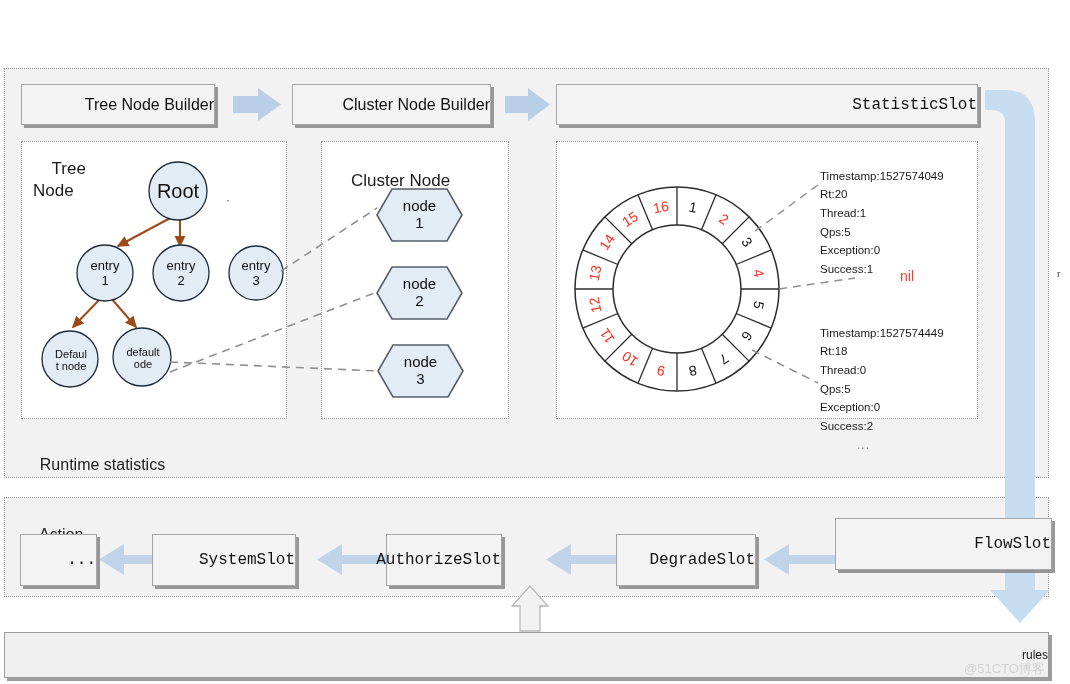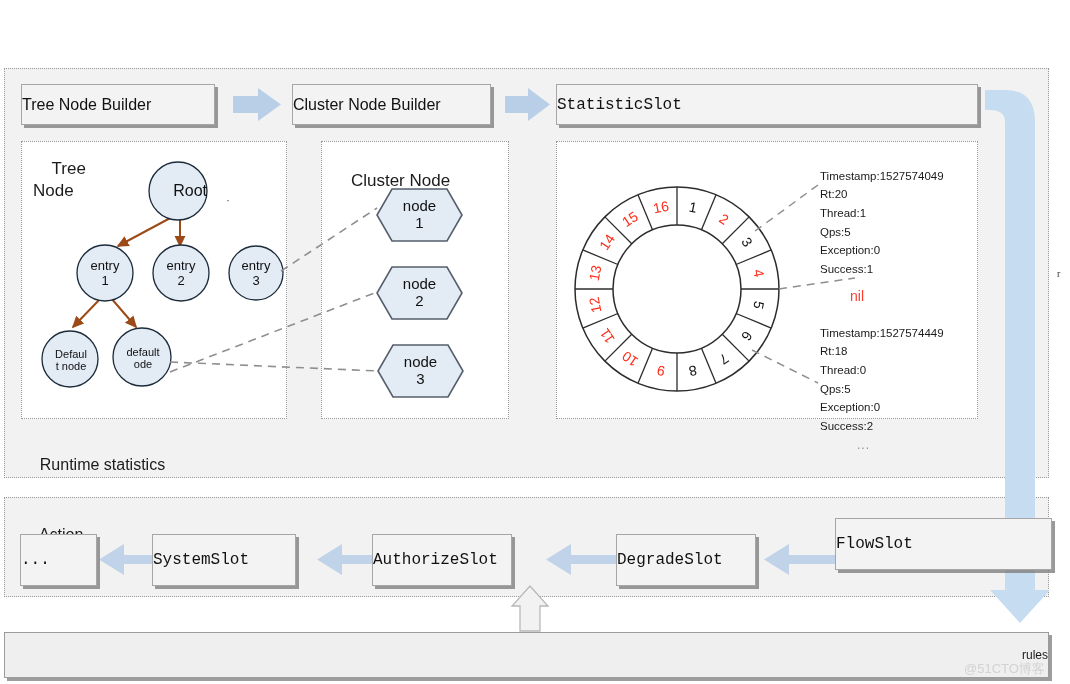--- a/index.html
+++ b/index.html
@@ -25,21 +25,21 @@
     box-sizing:border-box;
     display:flex;align-items:center;justify-content:center;
     color:#1a1a1a;
   }
   .slotbox{
     position:absolute;
     background:#f3f3f3;
     border:1px solid #a6a6a6;
     box-shadow:3px 3px 0 0 rgba(128,128,128,.8);
     box-sizing:border-box;
-    display:flex;align-items:center;justify-content:flex-start;
+    display:flex;align-items:center;justify-content:flex-end;
     font-family:"Liberation Mono","DejaVu Sans Mono",monospace;
     font-size:16px;color:#111;
   }
   .whitebox{
     position:absolute;
     background:#ffffff;
     border:1px dotted #9a9a9a;
     box-sizing:border-box;
   }
   .lbl{position:absolute;color:#1b1b1b;white-space:pre;}
@@ -198,21 +198,21 @@
       <path d="M388,559 L342,559 L342,548 L317,563.5 L342,579 L342,568 L388,568 z" transform="translate(0,-4)"></path>
       <path d="M617,559 L571,559 L571,548 L546,563.5 L571,579 L571,568 L617,568 z" transform="translate(0,-4)"></path>
       <path d="M835,559 L789,559 L789,548 L764,563.5 L789,579 L789,568 L835,568 z" transform="translate(0,-4)"></path>
     </g>
 
     <g fill="#f2f2f2" stroke="#b8b8b8" stroke-width="1.3">
       <path d="M520,631 L520,606 L512,606 L530,586 L548,606 L540,606 L540,631 z"></path>
     </g>
   </svg>
 
-  <div class="nodetext" style="left:149px;top:177px;width:58px;height:28px;font-size:16px;align-items:flex-end;">
+  <div class="nodetext" style="left:149px;top:177px;width:58px;height:28px;font-size:20px;">
     <span>Root</span></div>
   <div class="nodetext" style="left:78px;top:258px;width:54px;height:32px;font-size:13px;">
     <span>entry
 1</span></div>
   <div class="nodetext" style="left:154px;top:258px;width:54px;height:32px;font-size:13px;">
     <span>entry
 2</span></div>
   <div class="nodetext" style="left:229px;top:258px;width:54px;height:32px;font-size:13px;">
     <span>entry
 3</span></div>
@@ -259,40 +259,40 @@
 Qps:5
 Exception:0
 Success:1</span></div>
   <div class="statblock" style="left:820px;top:305px;width:160px;">
     <span>Timestamp:1527574449
 Rt:18
 Thread:0
 Qps:5
 Exception:0
 Success:2</span></div>
-  <div class="nil" style="left:850px;top:268px;margin-top:20px;">
+  <div class="nil" style="left:900px;top:268px;">
     <span>nil</span></div>
   <div class="ellipsis" style="left:857px;top:438px;">
     <span>...</span></div>
   <div class="tinyr" style="left:1057px;top:268px;">
     <span>r</span></div>
 
   <div class="lbl" style="left:22px;top:438px;font-size:16px;">
     <span>Runtime statistics</span></div>
 
   <div class="lbl" style="left:22px;top:508px;font-size:16px;">
     <span>Action</span></div>
 
   <div class="slotbox" style="left:20px;top:534px;width:77px;height:52px;">
     <span>...</span>
   </div>
   <div class="slotbox" style="left:152px;top:534px;width:144px;height:52px;">
     <span>SystemSlot</span>
   </div>
-  <div class="slotbox" style="left:372px;top:534px;width:140px;height:52px;">
+  <div class="slotbox" style="left:386px;top:534px;width:116px;height:52px;">
     <span>AuthorizeSlot</span>
   </div>
   <div class="slotbox" style="left:616px;top:534px;width:140px;height:52px;">
     <span>DegradeSlot</span>
   </div>
   <div class="slotbox" style="left:835px;top:518px;width:217px;height:52px;">
     <span>FlowSlot</span>
   </div>
 
   <div class="watermark" style="left:964px;top:660px;">

